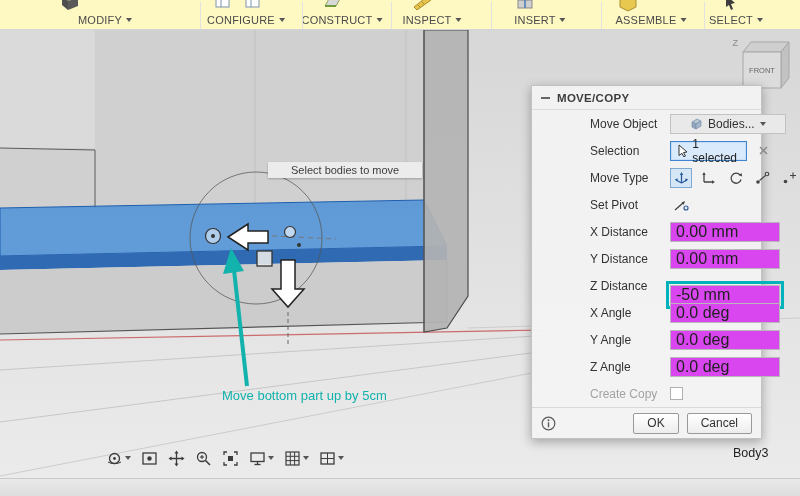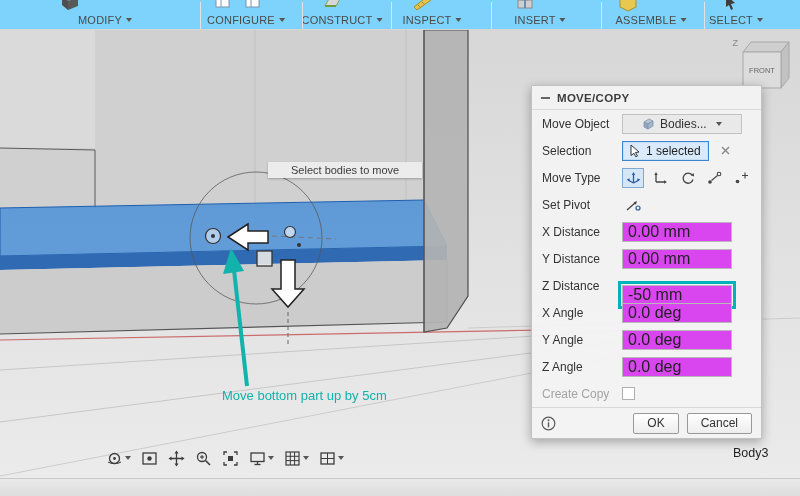--- a/index.html
+++ b/index.html
@@ -6,21 +6,21 @@
   html,body { width: 800px; height: 496px; }
   body {
     position: relative; overflow: hidden;
     font-family: "Liberation Sans", sans-serif;
     background: #e2e2e2;
   }
 
   
   .top-toolbar {
     position: absolute; top: 0; left: 0; width: 800px; height: 30px;
-    background: #7dd3fc; border-bottom: 1px solid #d5d5d5;
+    background: #fef9c3; border-bottom: 1px solid #d5d5d5;
     overflow: hidden; z-index: 30;
   }
   .tb-group { position: absolute; bottom: 3px; transform: translateX(-50%);
     display: flex; align-items: center; gap: 4px; cursor: default; }
   .tb-label { font-size: 11px; color: #4a4a4a; letter-spacing: .2px; white-space: nowrap; }
   .caret { width: 0; height: 0; border-left: 3px solid transparent;
     border-right: 3px solid transparent; border-top: 4px solid #555; display: inline-block; }
   .tb-sep { position: absolute; top: 2px; width: 1px; height: 27px; background: #e2e2e2; }
   .tb-icon { position: absolute; top: -6px; }
 
@@ -56,21 +56,21 @@
   .dialog {
     position: absolute; left: 531px; top: 85px; width: 231px;
     background: rgba(243,243,243,.97); border: 1px solid #c2c2c2;
     box-shadow: 0 3px 10px rgba(0,0,0,.3); z-index: 20;
   }
   .dlg-title { height: 24px; display: flex; align-items: center; gap: 7px;
     padding: 0 9px; border-bottom: 1px solid #dcdcdc; }
   .minus-glyph { width: 9px; height: 2px; background: #666; }
   .dlg-title-text { font-size: 11.5px; font-weight: bold; color: #3d3d3d; letter-spacing: .3px; }
   .drow { display: flex; align-items: center; height: 27px; padding: 0 10px; }
-  .dlabel { width: 80px; font-size: 12px; color: #333; flex-shrink: 0; }
+  .dlabel { width: 80px; font-size: 12px; color: #333; flex-shrink: 0; margin-left: 48px; }
   .dlabel.muted { color: #a3a3a3; }
   .num-input { width: 110px; height: 20px; border: 1px solid #b8b8b8; background: #d946ef;
     font-size: 16px; color: #222; padding: 0 5px; font-family: "Liberation Sans", sans-serif; }
   .hl { outline: 3px solid #00b2bc; outline-offset: 1px; margin-top: 18px; }
   .dropdown { width: 120px; height: 20px; background: #e9e9e9; border: 1px solid #c2c2c2;
     display: flex; align-items: center; gap: 5px; padding: 0 19px;
     font-size: 12px; color: #333; cursor: pointer; }
   .dropdown .caret { margin-left: auto; }
   .sel-btn { height: 20px; background: #d8eafb; border: 1px solid #3e86d1;
     box-shadow: inset 0 0 0 1px #c7ddf3; display: flex; align-items: center; gap: 5px;

